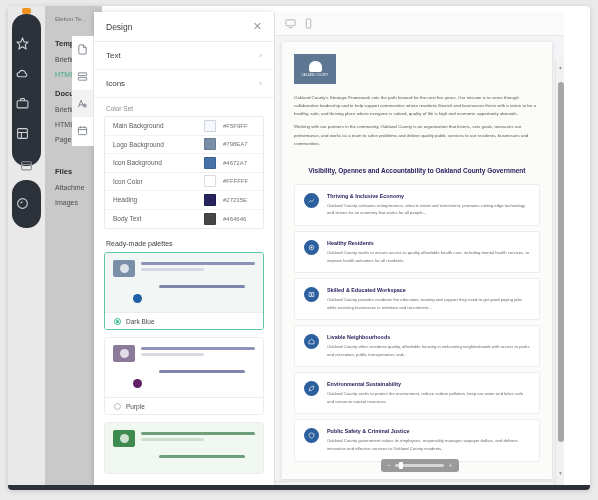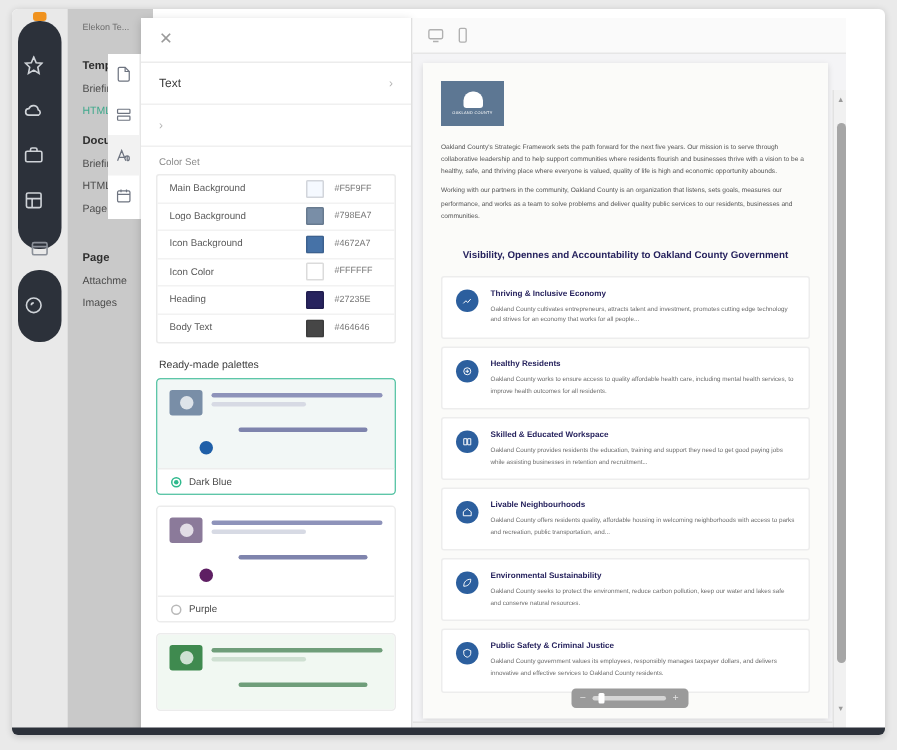--- a/index.html
+++ b/index.html
@@ -318,21 +318,21 @@
 
       <div class="grp">Templates</div>
       <div class="itm">Briefing B</div>
       <div class="itm link">HTML Ex</div>
 
       <div class="grp">Documents</div>
       <div class="itm">Briefing B</div>
       <div class="itm">HTML Ex</div>
       <div class="itm">Page Exp</div>
 
-      <div class="grp" style="padding-top:20px">Page</div>
+      <div class="grp" style="padding-top:20px">Files</div>
       <div class="itm">Attachme</div>
       <div class="itm">Images</div>
     </div>
 
     <div class="icostrip">
       <div class="s">
         <svg viewBox="0 0 24 24" fill="none" stroke="currentColor" stroke-width="1.8">
             <path d="M14 2H6a2 2 0 00-2 2v16a2 2 0 002 2h12a2 2 0 002-2V8z"></path>
             <path d="M14 2v6h6"></path>
           </svg>
@@ -351,28 +351,30 @@
       <div class="s">
         <svg viewBox="0 0 24 24" fill="none" stroke="currentColor" stroke-width="1.8">
             <rect x="3" y="5" width="18" height="16" rx="2"></rect>
             <path d="M3 10h18M8 3v4M16 3v4"></path>
           </svg>
       </div>
     </div>
 
     <div class="panel">
       <div class="panel-head">
+        <div class="t">Design</div>
         <div class="x">✕</div>
       </div>
 
       <div class="prow">
         <span class="lbl">Text</span>
         <span class="chev">›</span>
       </div>
       <div class="prow">
+        <span class="lbl">Icons</span>
         <span class="chev">›</span>
       </div>
 
       <div class="sect-lbl">Color Set</div>
 
       <div class="colorset">
         <div class="crow">
           <span class="nm">Main Background</span>
           <span class="sw" style="background: rgb(245, 249, 255);"></span>
           <span class="hx">#F5F9FF</span>

